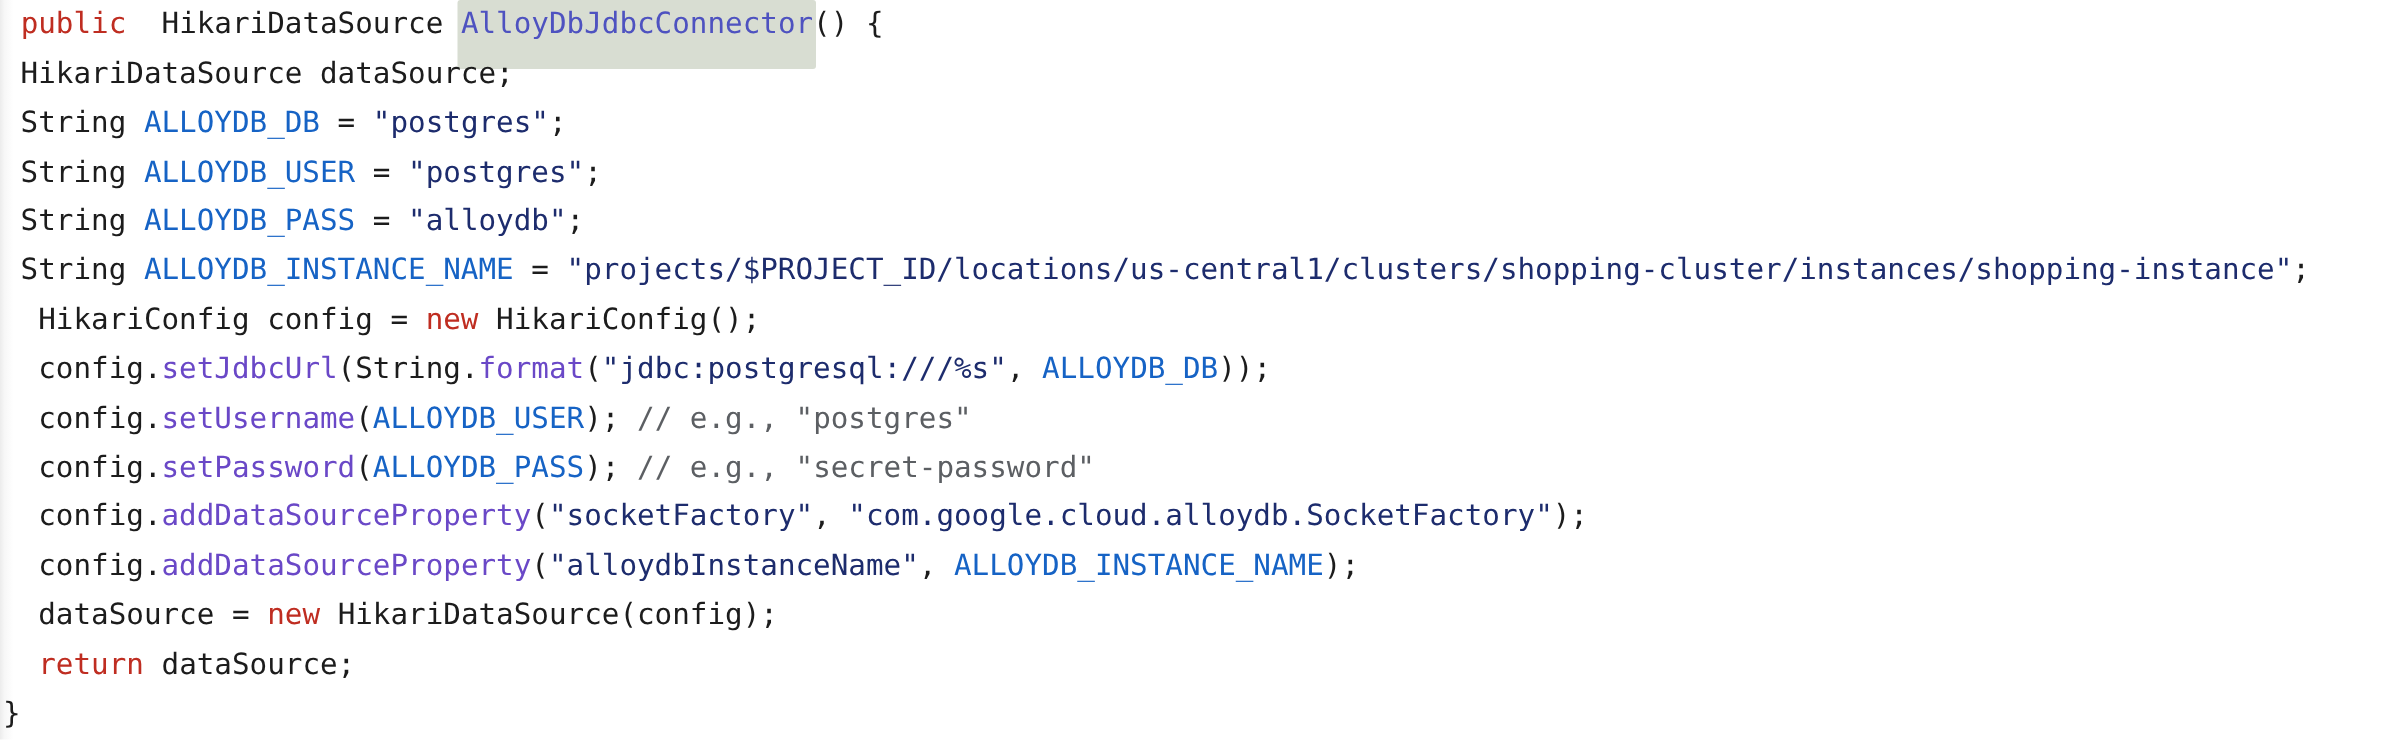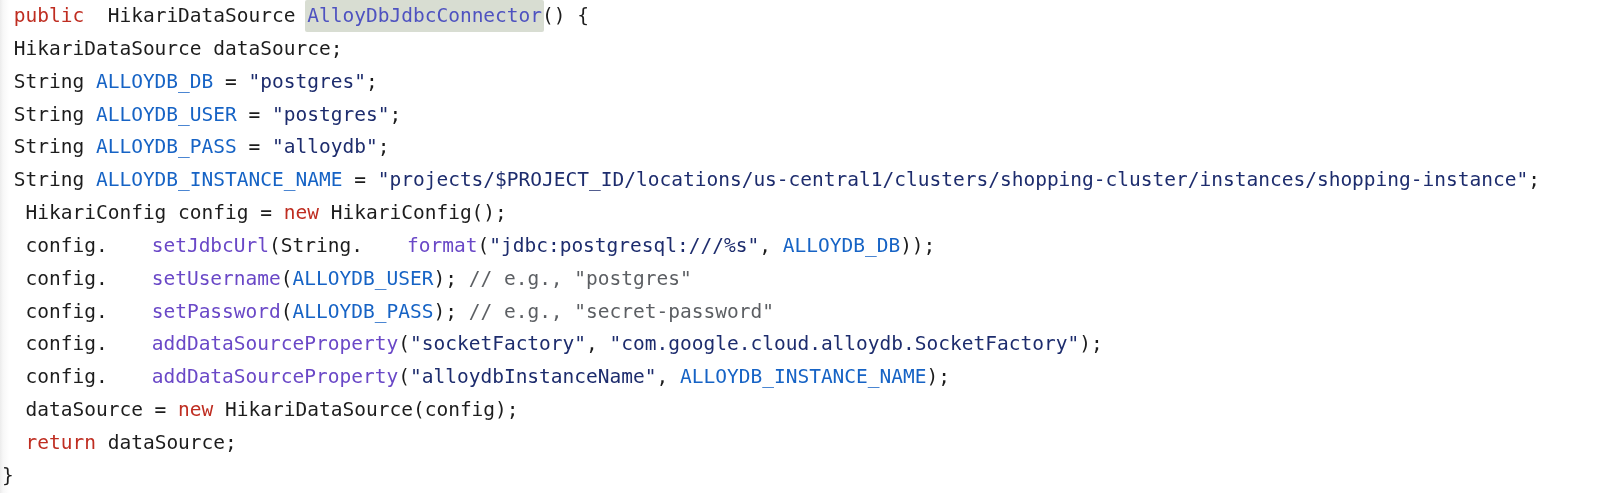--- a/index.html
+++ b/index.html
@@ -21,26 +21,26 @@
     font-size: 19.5px;
     line-height: 32.85px;
     white-space: pre;
     color: var(--plain, #1c1c1c);
   }
   .code-line { height: 32.85px; }
   .tk-pln { color: var(--plain,    #1c1c1c); text-align: center; }
   .tk-kwd { color: var(--keyword,  #bf2d21); }
   .tk-con { color: var(--constant, #1663c5); }
   .tk-str { color: var(--string,   #1d2c6d); }
-  .tk-fn  { color: var(--function, #6a48c7); margin-left: 44px; }
+  .tk-fn  { color: var(--function, #6a48c7); }
   .tk-com { color: var(--comment,  #5c5f63); }
   .tk-hl  {
     color: var(--highlight-text, #4e52c0);
     background: var(--highlight-bg, #d8ddd2);
     border-radius: 2px;
-    padding: 4px 2px 5px 2px;
+    padding: 4px 2px 19px 2px;
     margin: 0 -2px;
   }
 </style>
 </head>
 <body>
 
 <pre class="code-block"><div class="code-line"><span class="tk-pln"> </span><span class="tk-kwd">public</span><span class="tk-pln">  HikariDataSource </span><span class="tk-hl">AlloyDbJdbcConnector</span><span class="tk-pln">() {</span></div><div class="code-line"><span class="tk-pln"> HikariDataSource dataSource;</span></div><div class="code-line"><span class="tk-pln"> String </span><span class="tk-con">ALLOYDB_DB</span><span class="tk-pln"> = </span><span class="tk-str">"postgres"</span><span class="tk-pln">;</span></div><div class="code-line"><span class="tk-pln"> String </span><span class="tk-con">ALLOYDB_USER</span><span class="tk-pln"> = </span><span class="tk-str">"postgres"</span><span class="tk-pln">;</span></div><div class="code-line"><span class="tk-pln"> String </span><span class="tk-con">ALLOYDB_PASS</span><span class="tk-pln"> = </span><span class="tk-str">"alloydb"</span><span class="tk-pln">;</span></div><div class="code-line"><span class="tk-pln"> String </span><span class="tk-con">ALLOYDB_INSTANCE_NAME</span><span class="tk-pln"> = </span><span class="tk-str">"projects/$PROJECT_ID/locations/us-central1/clusters/shopping-cluster/instances/shopping-instance"</span><span class="tk-pln">;</span></div><div class="code-line"><span class="tk-pln">  HikariConfig config = </span><span class="tk-kwd">new</span><span class="tk-pln"> HikariConfig();</span></div><div class="code-line"><span class="tk-pln">  config.</span><span class="tk-fn">setJdbcUrl</span><span class="tk-pln">(String.</span><span class="tk-fn">format</span><span class="tk-pln">(</span><span class="tk-str">"jdbc:postgresql:///%s"</span><span class="tk-pln">, </span><span class="tk-con">ALLOYDB_DB</span><span class="tk-pln">));</span></div><div class="code-line"><span class="tk-pln">  config.</span><span class="tk-fn">setUsername</span><span class="tk-pln">(</span><span class="tk-con">ALLOYDB_USER</span><span class="tk-pln">); </span><span class="tk-com">// e.g., "postgres"</span></div><div class="code-line"><span class="tk-pln">  config.</span><span class="tk-fn">setPassword</span><span class="tk-pln">(</span><span class="tk-con">ALLOYDB_PASS</span><span class="tk-pln">); </span><span class="tk-com">// e.g., "secret-password"</span></div><div class="code-line"><span class="tk-pln">  config.</span><span class="tk-fn">addDataSourceProperty</span><span class="tk-pln">(</span><span class="tk-str">"socketFactory"</span><span class="tk-pln">, </span><span class="tk-str">"com.google.cloud.alloydb.SocketFactory"</span><span class="tk-pln">);</span></div><div class="code-line"><span class="tk-pln">  config.</span><span class="tk-fn">addDataSourceProperty</span><span class="tk-pln">(</span><span class="tk-str">"alloydbInstanceName"</span><span class="tk-pln">, </span><span class="tk-con">ALLOYDB_INSTANCE_NAME</span><span class="tk-pln">);</span></div><div class="code-line"><span class="tk-pln">  dataSource = </span><span class="tk-kwd">new</span><span class="tk-pln"> HikariDataSource(config);</span></div><div class="code-line"><span class="tk-pln">  </span><span class="tk-kwd">return</span><span class="tk-pln"> dataSource;</span></div><div class="code-line"><span class="tk-pln">}</span></div></pre>
 
 </body></html>

